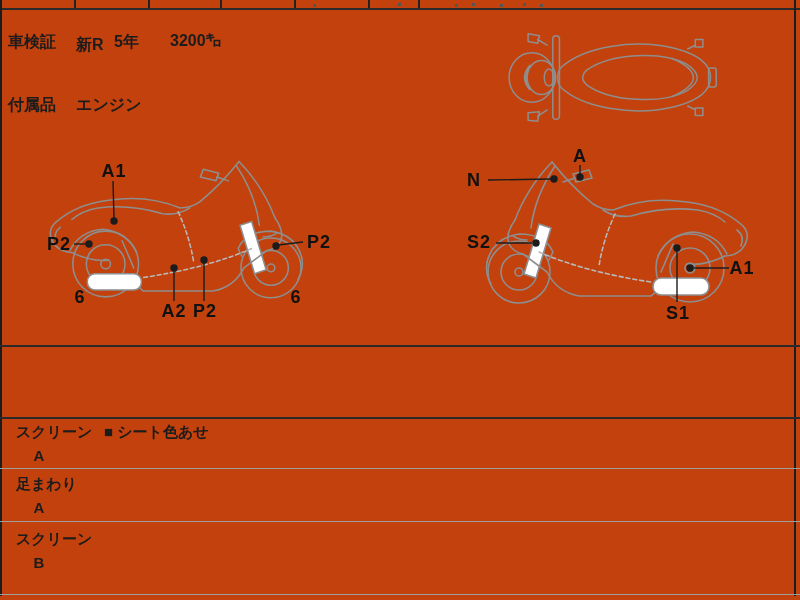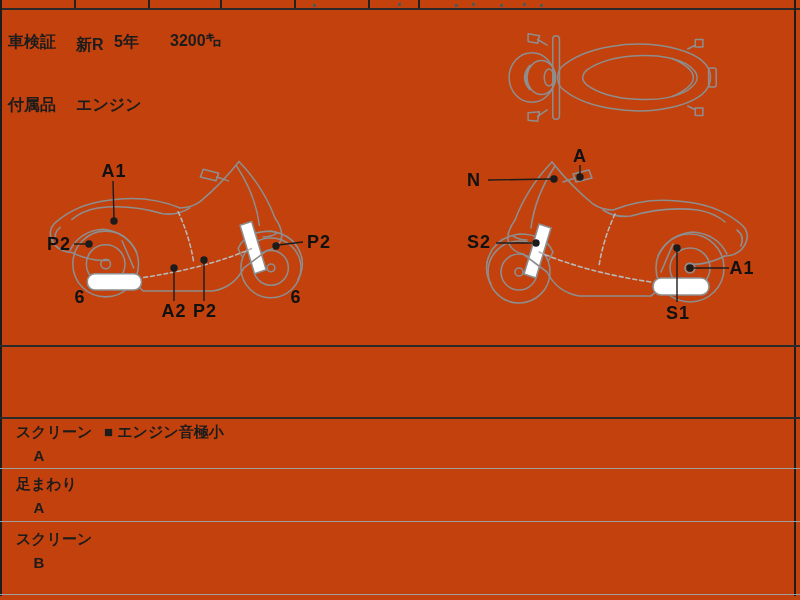--- a/index.html
+++ b/index.html
@@ -169,21 +169,21 @@
 
   <div class="hline" style="top:345px;height:2px"></div>
   <div class="hline" style="top:417px;height:2px"></div>
   <div class="hline light" style="top:468px;height:1px"></div>
   <div class="hline light" style="top:521px;height:1px"></div>
 
 
   <div class="abs" style="left:0;top:423px;width:800px;height:45px">
     <div class="row-label">スクリーン</div>
     <div class="row-grade">A</div>
-    <div class="row-line1">■ エンジン音極小</div>
+    <div class="row-line1">■ シート色あせ</div>
   </div>
 
   <div class="abs" style="left:0;top:475px;width:800px;height:45px">
     <div class="row-label">足まわり</div>
     <div class="row-grade">A</div>
   </div>
 
   <div class="abs" style="left:0;top:530px;width:800px;height:60px">
     <div class="row-label">スクリーン</div>
     <div class="row-grade">B</div>

